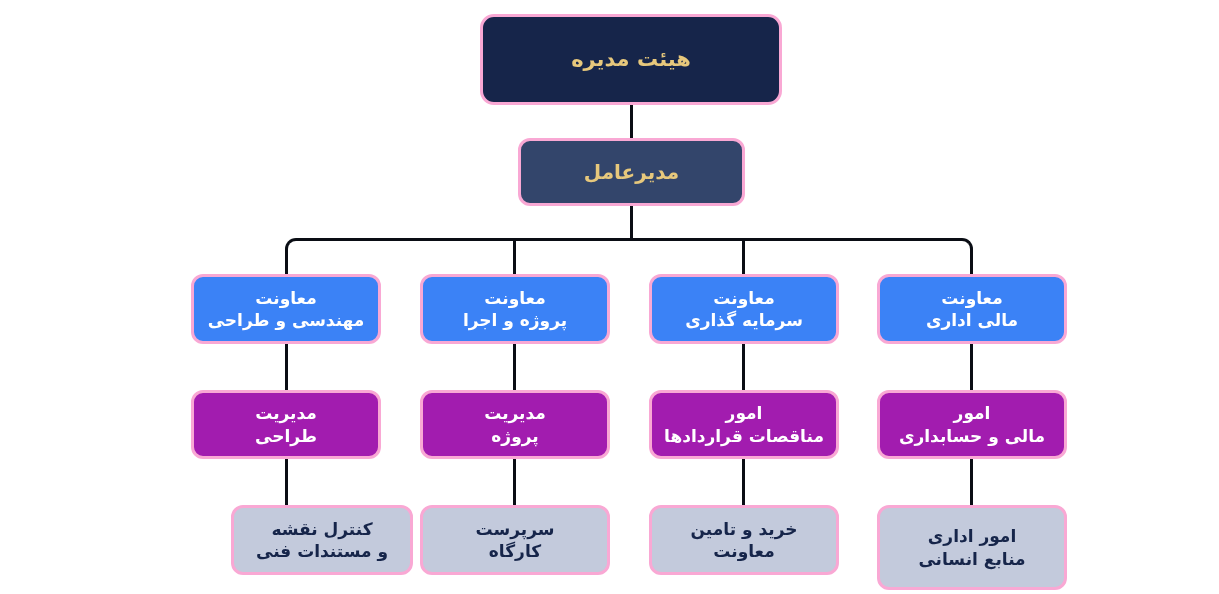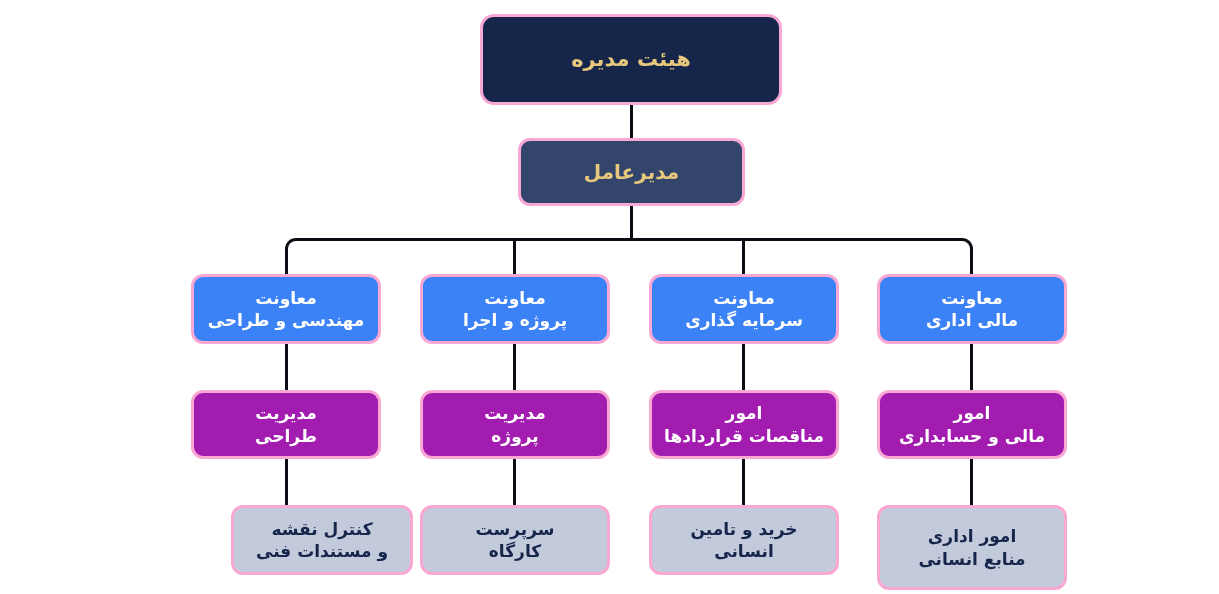--- a/index.html
+++ b/index.html
@@ -117,21 +117,21 @@
   <div class="node node-l4" style="left:420px; top:505px; width:190px; height:70px;">سرپرست
 کارگاه</div>
 
   <div class="node node-l2" style="left:649px; top:274px; width:190px; height:70px;">معاونت
 سرمایه گذاری</div>
   <div class="connector v-line" style="left:742px; top:343px; width:3px; height:48px;"></div>
   <div class="node node-l3" style="left:649px; top:390px; width:190px; height:69px;">امور
 مناقصات قراردادها</div>
   <div class="connector v-line" style="left:742px; top:458px; width:3px; height:48px;"></div>
   <div class="node node-l4" style="left:649px; top:505px; width:190px; height:70px;">خرید و تامین
-انسانی</div>
+معاونت</div>
 
   <div class="node node-l2" style="left:877px; top:274px; width:190px; height:70px;">معاونت
 مالی اداری</div>
   <div class="connector v-line" style="left:970px; top:343px; width:3px; height:48px;"></div>
   <div class="node node-l3" style="left:877px; top:390px; width:190px; height:69px;">امور
 مالی و حسابداری</div>
   <div class="connector v-line" style="left:970px; top:458px; width:3px; height:48px;"></div>
   <div class="node node-l4" style="left:877px; top:505px; width:190px; height:85px;">امور اداری
 منابع انسانی</div>
 

